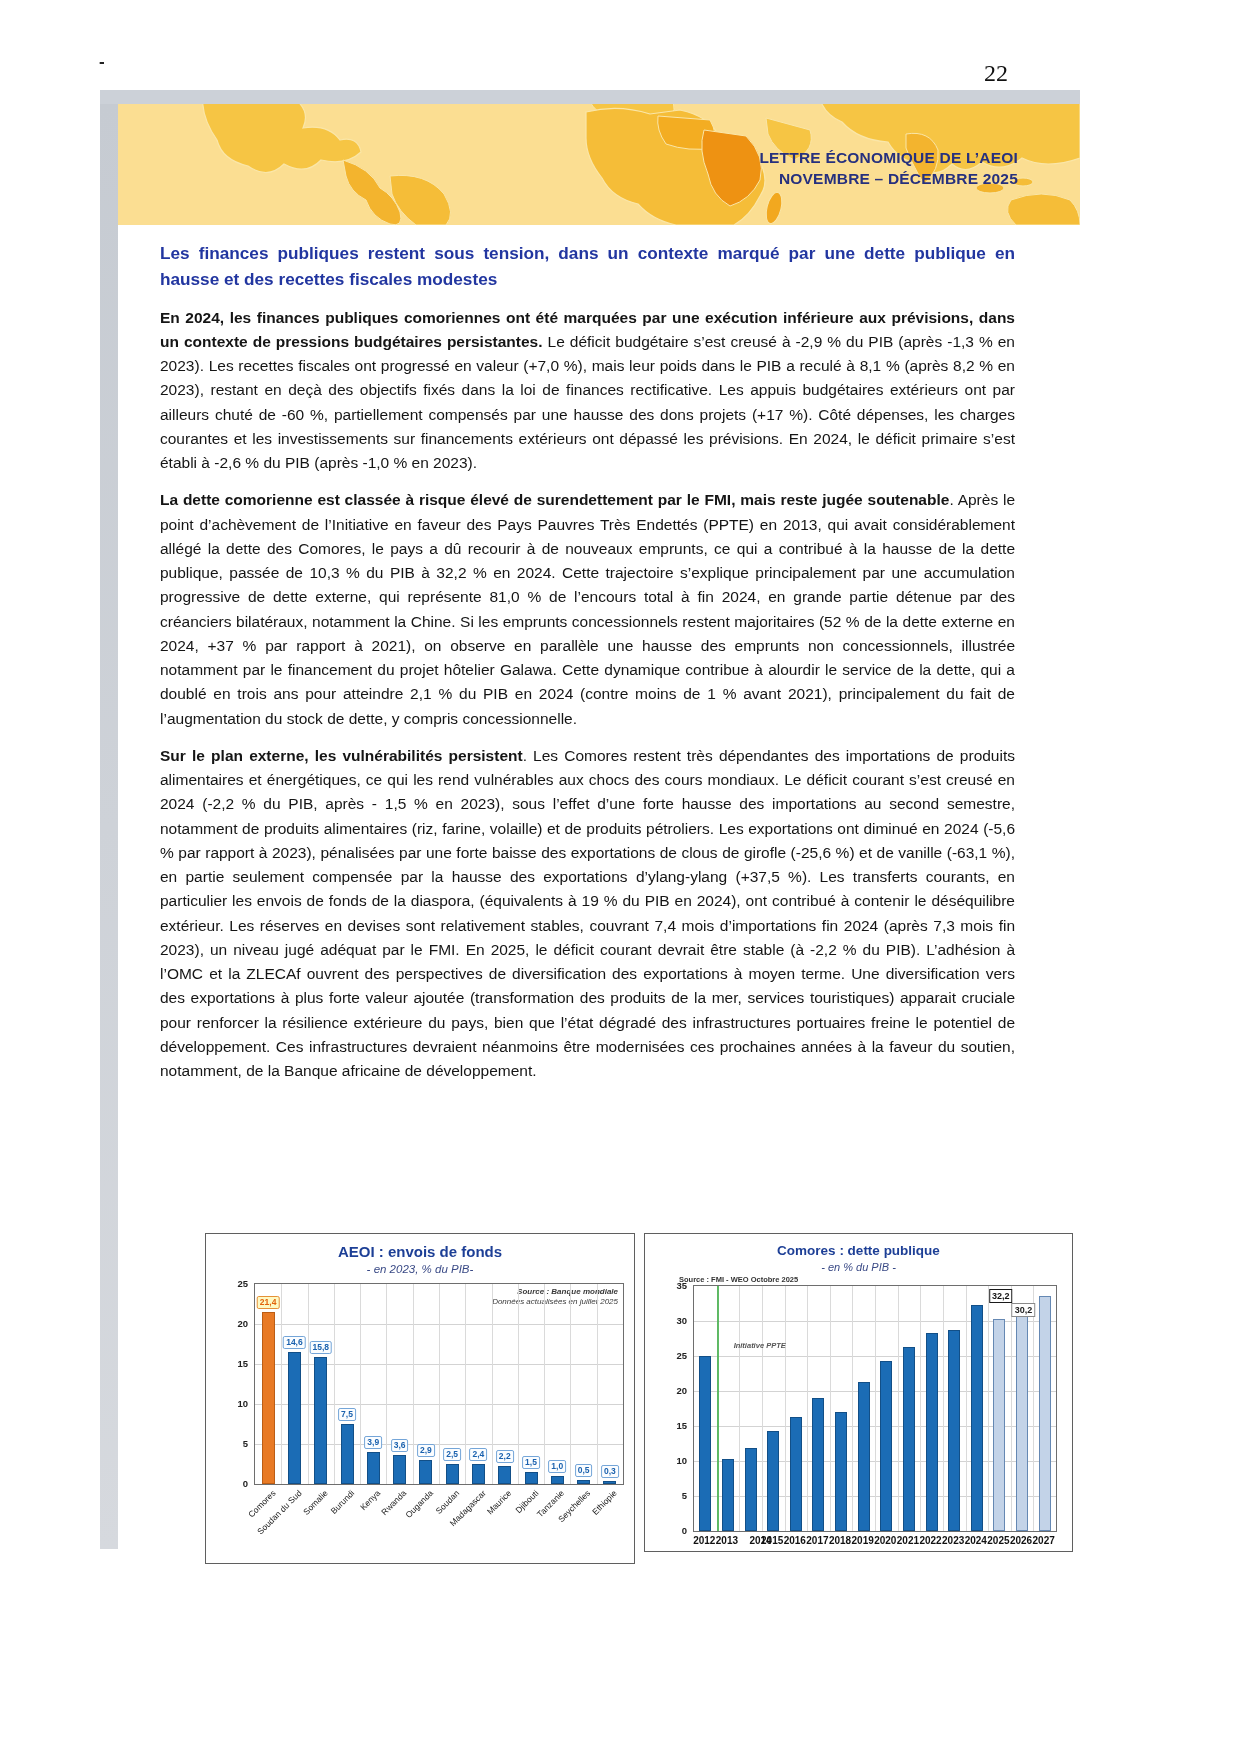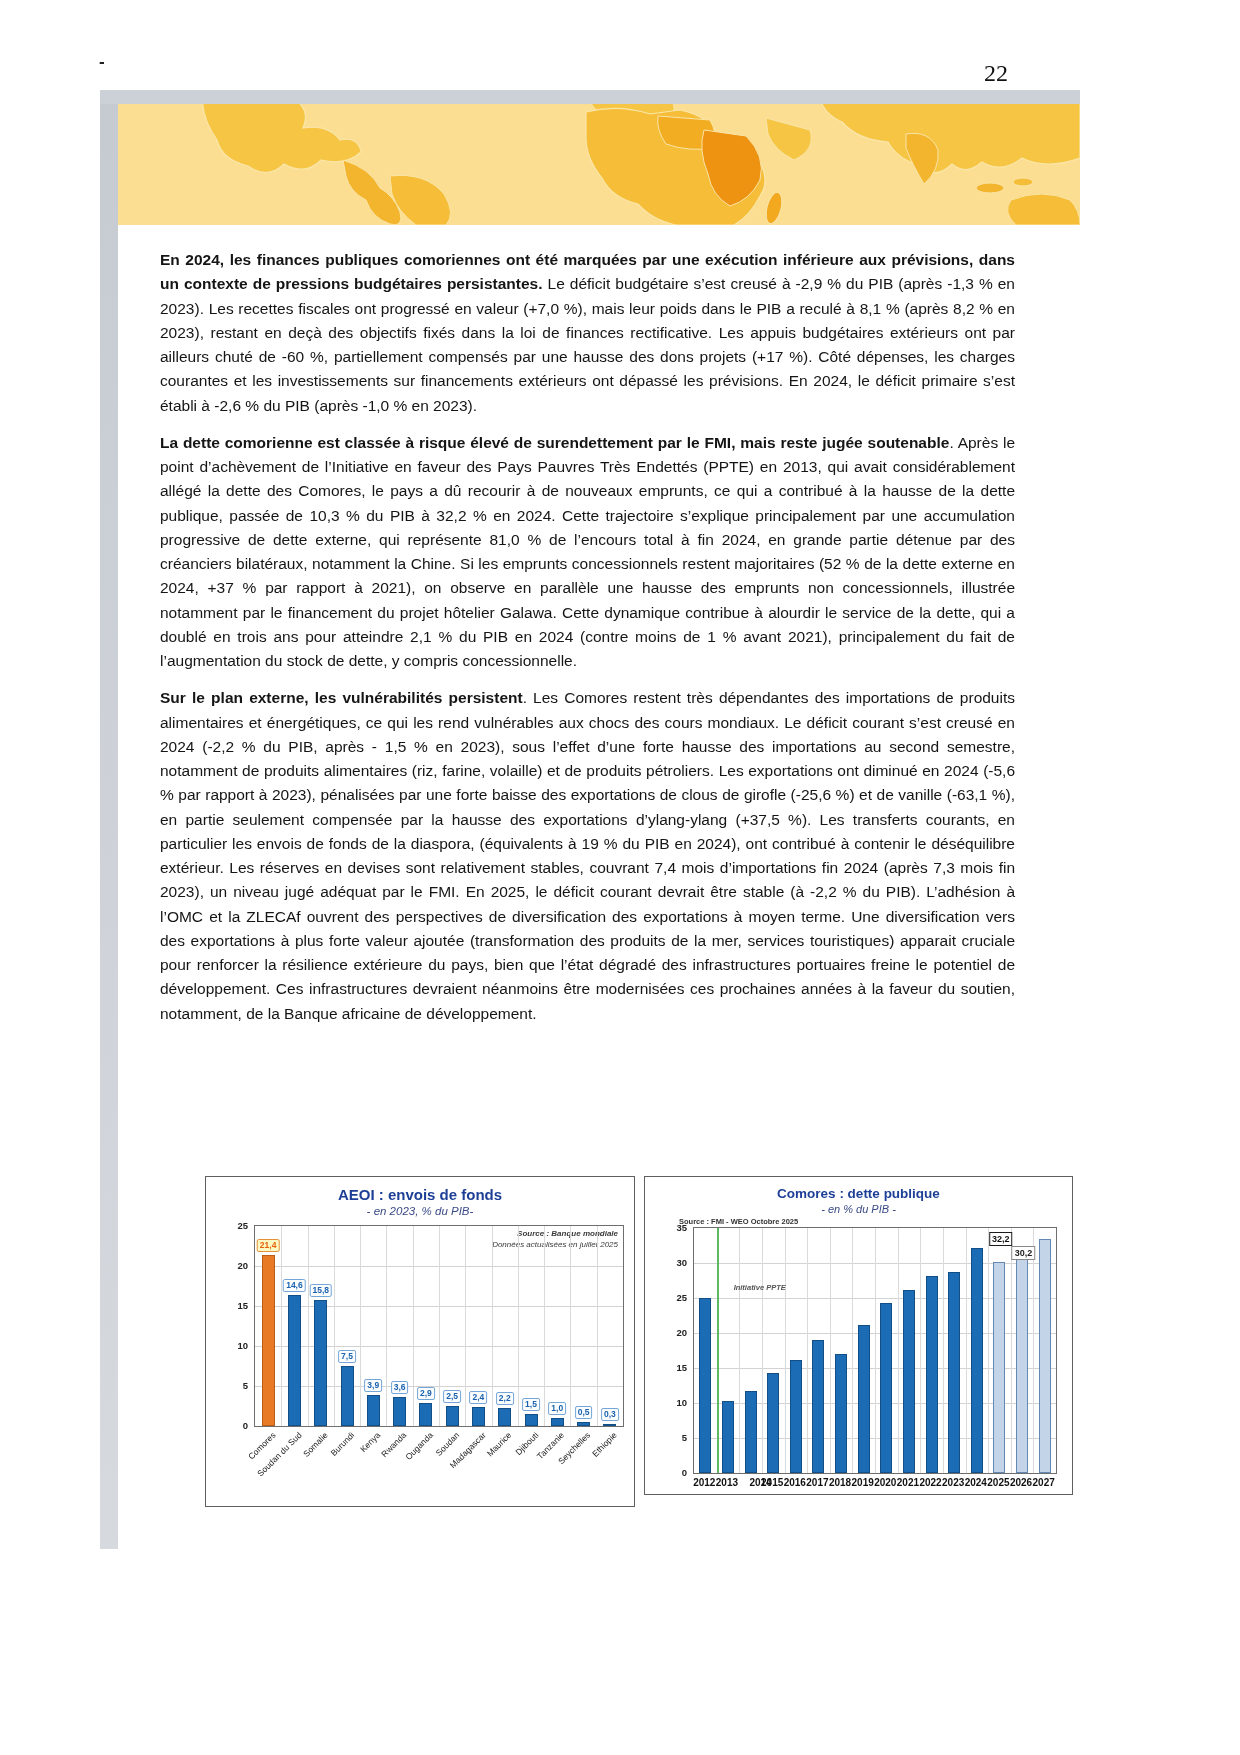--- a/index.html
+++ b/index.html
@@ -86,23 +86,28 @@
 
     <path d="M700,-12 L962,-12 L962,54 Q928,66 904,54 Q884,70 864,58 Q848,72 834,60 Q818,76 804,62 Q780,56 770,38 Q740,36 724,18 Q704,10 700,-12 Z" fill="#F6C544" stroke="#FAE6A8" stroke-width="1.2"></path>
 
     <path d="M788,30 Q812,26 820,46 Q822,66 806,80 Q794,60 788,44 Z" fill="#F3B42E" stroke="#FAE6A8" stroke-width="1"></path>
 
     <ellipse cx="872" cy="84" rx="14" ry="5" fill="#F3B42E" stroke="#FAE6A8" stroke-width="1"></ellipse>
     <ellipse cx="905" cy="78" rx="10" ry="4" fill="#F5BD38" stroke="#FAE6A8" stroke-width="1"></ellipse>
 
     <path d="M893,96 Q924,84 952,96 Q962,106 962,121 L898,121 Q884,108 893,96 Z" fill="#F5BD38" stroke="#FAE6A8" stroke-width="1"></path>
   </svg>
+  <div class="banner-titles">
+    <div>LETTRE ÉCONOMIQUE DE L’AEOI</div>
+    <div>NOVEMBRE – DÉCEMBRE 2025</div>
+  </div>
 </div>
 
 <div class="content">
+  <h1 class="headline">Les finances publiques restent sous tension, dans un contexte marqué par une dette publique en hausse et des recettes fiscales modestes</h1>
 
   <p class="para"><span class="lead">En 2024, les finances publiques comoriennes ont été marquées par une exécution inférieure aux prévisions, dans un contexte de pressions budgétaires persistantes.</span><span> Le déficit budgétaire s’est creusé à -2,9 % du PIB (après -1,3 % en 2023). Les recettes fiscales ont progressé en valeur (+7,0 %), mais leur poids dans le PIB a reculé à 8,1 % (après 8,2 % en 2023), restant en deçà des objectifs fixés dans la loi de finances rectificative. Les appuis budgétaires extérieurs ont par ailleurs chuté de -60 %, partiellement compensés par une hausse des dons projets (+17 %). Côté dépenses, les charges courantes et les investissements sur financements extérieurs ont dépassé les prévisions. En 2024, le déficit primaire s’est établi à -2,6 % du PIB (après -1,0 % en 2023).</span></p>
 
   <p class="para"><span class="lead">La dette comorienne est classée à risque élevé de surendettement par le FMI, mais reste jugée soutenable</span><span>. Après le point d’achèvement de l’Initiative en faveur des Pays Pauvres Très Endettés (PPTE) en 2013, qui avait considérablement allégé la dette des Comores, le pays a dû recourir à de nouveaux emprunts, ce qui a contribué à la hausse de la dette publique, passée de 10,3 % du PIB à 32,2 % en 2024. Cette trajectoire s’explique principalement par une accumulation progressive de dette externe, qui représente 81,0 % de l’encours total à fin 2024, en grande partie détenue par des créanciers bilatéraux, notamment la Chine. Si les emprunts concessionnels restent majoritaires (52 % de la dette externe en 2024, +37 % par rapport à 2021), on observe en parallèle une hausse des emprunts non concessionnels, illustrée notamment par le financement du projet hôtelier Galawa. Cette dynamique contribue à alourdir le service de la dette, qui a doublé en trois ans pour atteindre 2,1 % du PIB en 2024 (contre moins de 1 % avant 2021), principalement du fait de l’augmentation du stock de dette, y compris concessionnelle.</span></p>
 
   <p class="para"><span class="lead">Sur le plan externe, les vulnérabilités persistent</span><span>. Les Comores restent très dépendantes des importations de produits alimentaires et énergétiques, ce qui les rend vulnérables aux chocs des cours mondiaux. Le déficit courant s’est creusé en 2024 (-2,2 % du PIB, après - 1,5 % en 2023), sous l’effet d’une forte hausse des importations au second semestre, notamment de produits alimentaires (riz, farine, volaille) et de produits pétroliers. Les exportations ont diminué en 2024 (-5,6 % par rapport à 2023), pénalisées par une forte baisse des exportations de clous de girofle (-25,6 %) et de vanille (-63,1 %), en partie seulement compensée par la hausse des exportations d’ylang-ylang (+37,5 %). Les transferts courants, en particulier les envois de fonds de la diaspora, (équivalents à 19 % du PIB en 2024), ont contribué à contenir le déséquilibre extérieur. Les réserves en devises sont relativement stables, couvrant 7,4 mois d’importations fin 2024 (après 7,3 mois fin 2023), un niveau jugé adéquat par le FMI. En 2025, le déficit courant devrait être stable (à -2,2 % du PIB). L’adhésion à l’OMC et la ZLECAf ouvrent des perspectives de diversification des exportations à moyen terme. Une diversification vers des exportations à plus forte valeur ajoutée (transformation des produits de la mer, services touristiques) apparait cruciale pour renforcer la résilience extérieure du pays, bien que l’état dégradé des infrastructures portuaires freine le potentiel de développement. Ces infrastructures devraient néanmoins être modernisées ces prochaines années à la faveur du soutien, notamment, de la Banque africaine de développement.</span></p>
 
   <div class="charts-row">
 
     <div class="chart-box chart-box1">

